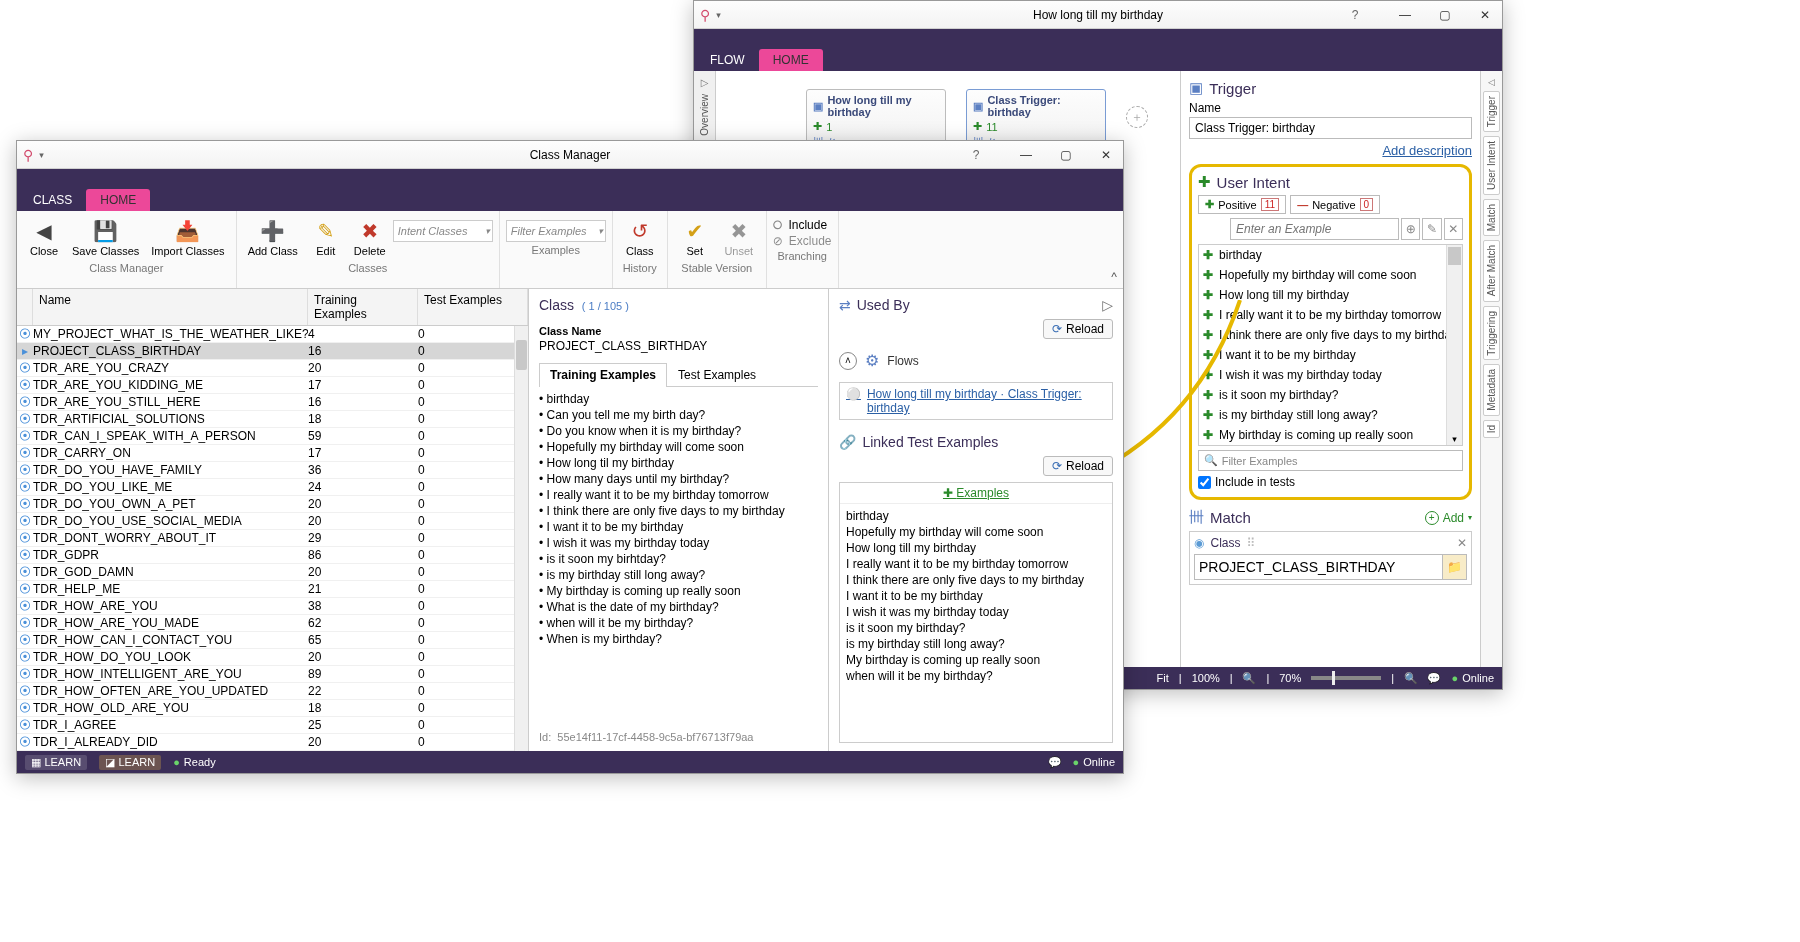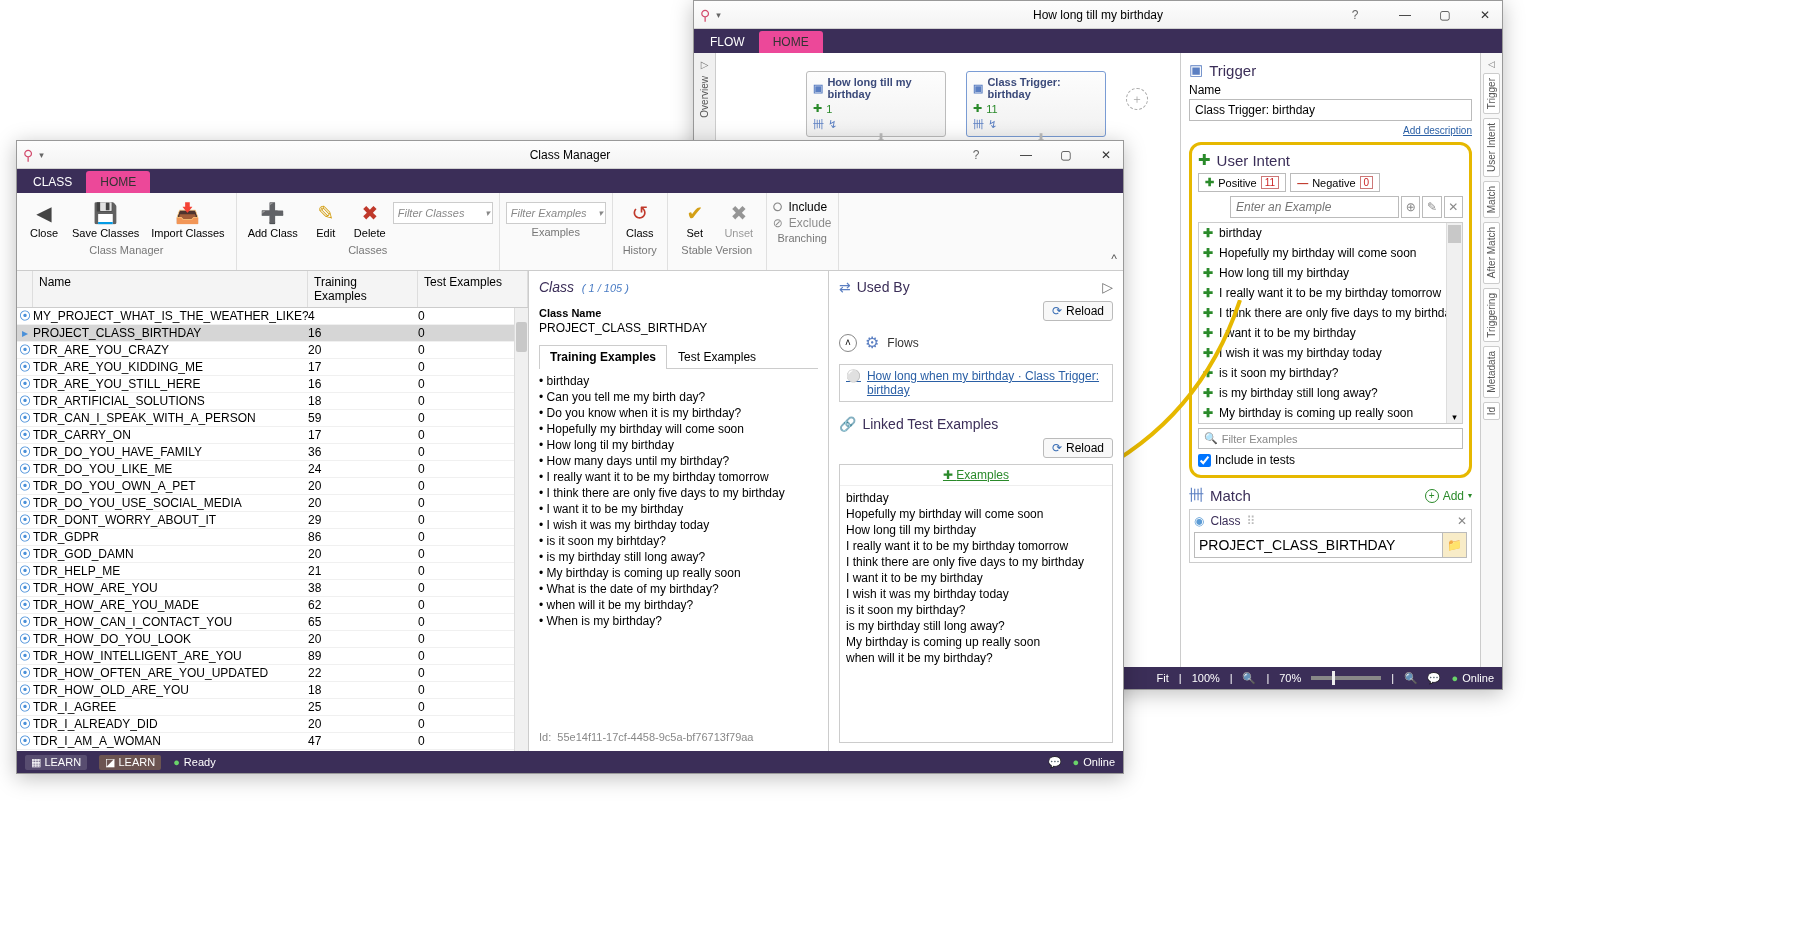--- a/index.html
+++ b/index.html
@@ -8,21 +8,21 @@
 
 .window { position: absolute; background: #fff; border: 1px solid #999; box-shadow: 0 4px 20px rgba(0,0,0,0.25); display: flex; flex-direction: column; }
 .titlebar { height: 28px; background: linear-gradient(#fdfdfd,#f3f3f3); border-bottom: 1px solid #d0d0d0; display: flex; align-items: center; padding: 0 6px; position: relative; }
 .titlebar .flamingo { color: #d24a6c; margin-right: 6px; font-size: 14px; }
 .titlebar .title-text { position: absolute; left: 50%; transform: translateX(-50%); font-size: 12px; }
 .titlebar .win-controls { margin-left: auto; display: flex; gap: 18px; align-items: center; }
 .titlebar .qmark { margin-right: 10px; color: #666; }
 .win-controls span { width: 22px; text-align: center; color: #333; }
 
 
-.ribbon-tabs { height: 24px; background: #3b2e58; display: flex; align-items: flex-end; padding-left: 2px; }
+.ribbon-tabs { height: 42px; background: #3b2e58; display: flex; align-items: flex-end; padding-left: 2px; }
 .ribbon-tab { height: 22px; padding: 0 14px; font-size: 12px; display: flex; align-items: center; color: #fff; cursor: pointer; }
 .ribbon-tab.active-on-bar { background: #3b2e58; color: #fff; }
 .ribbon-tab.active { background: #ec4899; color: #333; border-top-left-radius: 3px; border-top-right-radius: 3px; }
 
 
 .ribbon { display: flex; background: #fafafa; border-bottom: 1px solid #ccc; min-height: 78px; position: relative; }
 .ribbon-group { display: flex; flex-direction: column; padding: 3px 6px 1px; border-right: 1px solid #e0e0e0; }
 .ribbon-group .buttons { display: flex; gap: 2px; }
 .ribbon-btn { display: flex; flex-direction: column; align-items: center; justify-content: flex-start; padding: 2px 4px; min-width: 42px; cursor: pointer; border: 1px solid transparent; border-radius: 2px; }
 .ribbon-btn .ico { font-size: 20px; height: 28px; display: flex; align-items: center; }
@@ -47,21 +47,21 @@
 .tbl-row.selected { background: #d6d6d6; }
 .tbl-row .marker { width: 16px; text-align: center; color: #4a90d9; font-size: 12px; }
 .tbl-row .name { flex: 1; white-space: nowrap; overflow: hidden; }
 .tbl-row .train { width: 110px; }
 .tbl-row .test { width: 110px; }
 .scrollbar-ind { position: absolute; right: 0; top: 0; width: 14px; height: 100%; background: #f0f0f0; border-left: 1px solid #ddd; }
 .scrollbar-ind .thumb { position: absolute; left: 1px; right: 1px; top: 14px; height: 30px; background: #c8c8c8; border-radius: 2px; }
 
 
 .class-detail { flex: 0 0 300px; padding: 8px 10px; border-right: 1px solid #ccc; display: flex; flex-direction: column; }
-.class-detail h4 { color: #3b2e58; font-weight: normal; font-size: 14px; margin-bottom: 6px; font-style: italic; }
+.class-detail h4 { color: #3b2e58; font-weight: normal; font-size: 14px; margin-bottom: 6px; }
 .class-detail .count { color: #4a7cc4; font-size: 11px; }
 .class-detail .lblsm { font-size: 11px; font-weight: bold; margin-top: 6px; }
 .class-detail .val { font-size: 12px; margin-top: 2px; }
 .sub-tabs { display: flex; margin-top: 10px; border-bottom: 1px solid #ccc; }
 .sub-tab { padding: 4px 10px; font-size: 12px; border: 1px solid transparent; border-bottom: none; cursor: pointer; }
 .sub-tab.active { border-color: #ccc; background: #fff; font-weight: bold; margin-bottom: -1px; }
 .example-list { flex: 1; overflow-y: auto; margin-top: 4px; }
 .example-list div { font-size: 12px; padding: 1px 0; }
 .class-detail .idline { font-size: 11px; color: #888; margin-top: 6px; }
 
@@ -97,21 +97,21 @@
 
 
 .prop-panel { width: 300px; border-left: 1px solid #ccc; display: flex; flex-direction: column; overflow: hidden; }
 .prop-panel .scroll { flex: 1; overflow-y: auto; padding: 6px 8px 6px 8px; }
 .prop-rail { width: 22px; background: #f7f7f7; border-left: 1px solid #ccc; display: flex; flex-direction: column; align-items: center; padding-top: 6px; gap: 4px; }
 .prop-rail .tab { border: 1px solid #ccc; background: #fff; padding: 4px 2px; font-size: 10px; display: flex; flex-direction: column; align-items: center; border-radius: 2px; }
 .prop-h { color: #3b2e58; font-size: 15px; display: flex; align-items: center; gap: 6px; margin: 2px 0 4px; }
 .prop-h .ico { color: #5b7fc2; }
 .prop-label { font-size: 12px; margin-top: 4px; }
 .prop-input { width: 100%; border: 1px solid #bbb; padding: 3px 5px; font-size: 12px; margin-top: 2px; }
-.prop-link { color: #2a5fa5; text-decoration: underline; font-size: 10px; display: block; text-align: right; margin-top: 4px; }
+.prop-link { color: #2a5fa5; text-decoration: underline; font-size: 13px; display: block; text-align: right; margin-top: 4px; }
 
 .user-intent-box { border: 3px solid #e6b800; border-radius: 12px; padding: 6px 6px 8px; margin-top: 6px; }
 .pill-row { display: flex; gap: 4px; margin-bottom: 4px; }
 .pill { border: 1px solid #bbb; padding: 2px 6px; font-size: 11px; display: flex; align-items: center; gap: 4px; }
 .pill .plus { color: #2a8a2a; font-weight: bold; }
 .pill .minus { color: #c0392b; font-weight: bold; }
 .pill .cnt { border: 1px solid #c77; color: #c22; padding: 0 3px; font-size: 10px; }
 .ex-input-row { display: flex; gap: 2px; margin-bottom: 4px; padding-left: 32px; }
 .ex-input-row input { flex: 1; border: 1px solid #bbb; padding: 3px 5px; font-size: 12px; font-style: italic; color: #888; }
 .ex-input-row .sq { width: 22px; height: 22px; border: 1px solid #bbb; display: flex; align-items: center; justify-content: center; color: #888; }
@@ -417,21 +417,21 @@
           </div>
         <div class="ribbon-btn">
             <div class="ico" style="color:#d4a017">✎</div>
             <div class="lbl">Edit</div>
           </div>
         <div class="ribbon-btn">
             <div class="ico" style="color:#c0392b">✖</div>
             <div class="lbl">Delete</div>
           </div>
         <div class="filter-box">
-            <span>Filter Classes</span>
+            <span>Intent Classes</span>
             <span class="drop">▾</span>
           </div>
       </div>
       <div class="group-label">Classes</div>
     </div>
     <div class="ribbon-group">
       <div class="buttons">
         <div class="filter-box" style="margin-top:6px">
             <span>Filter Examples</span>
             <span class="drop">▾</span>
@@ -691,21 +691,21 @@
             <span>Reload</span>
           </div>
         </div>
       <div class="flows-row">
         <div class="circle">˄</div>
         <span style="color:#5b7fc2;font-size:16px">⚙</span>
         <span style="font-size:12px;color:#333">Flows</span>
       </div>
       <div class="flow-link">
         <span style="color:#888">⚪</span>
-        <span>How long when my birthday · Class Trigger: birthday</span>
+        <span>How long till my birthday · Class Trigger: birthday</span>
       </div>
 
       <div class="section-head" style="margin-top:8px">
         <span class="ico" style="color:#5b7fc2">🔗</span>
         <span>Linked Test Examples</span>
       </div>
       <div style="display:flex">
           <div class="reload-btn">
             <span style="color:#3b6fb5">⟳</span>
             <span>Reload</span>

